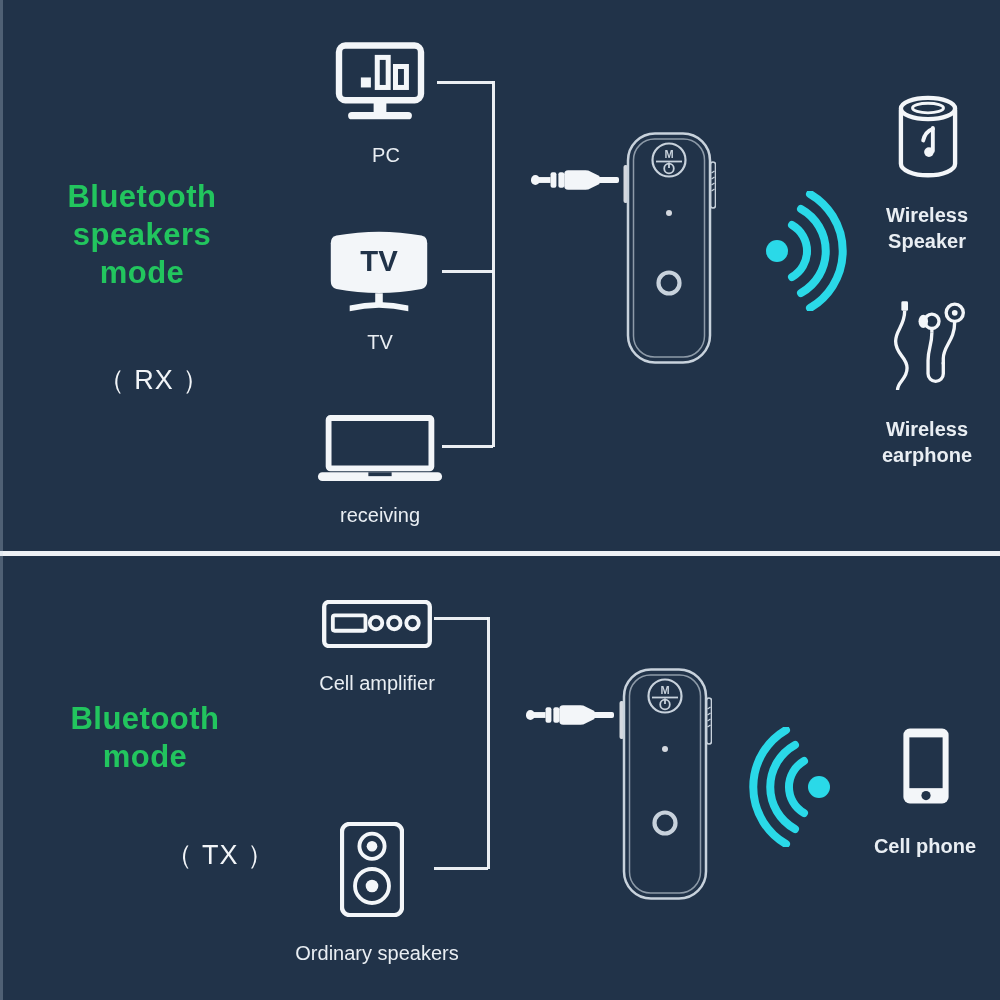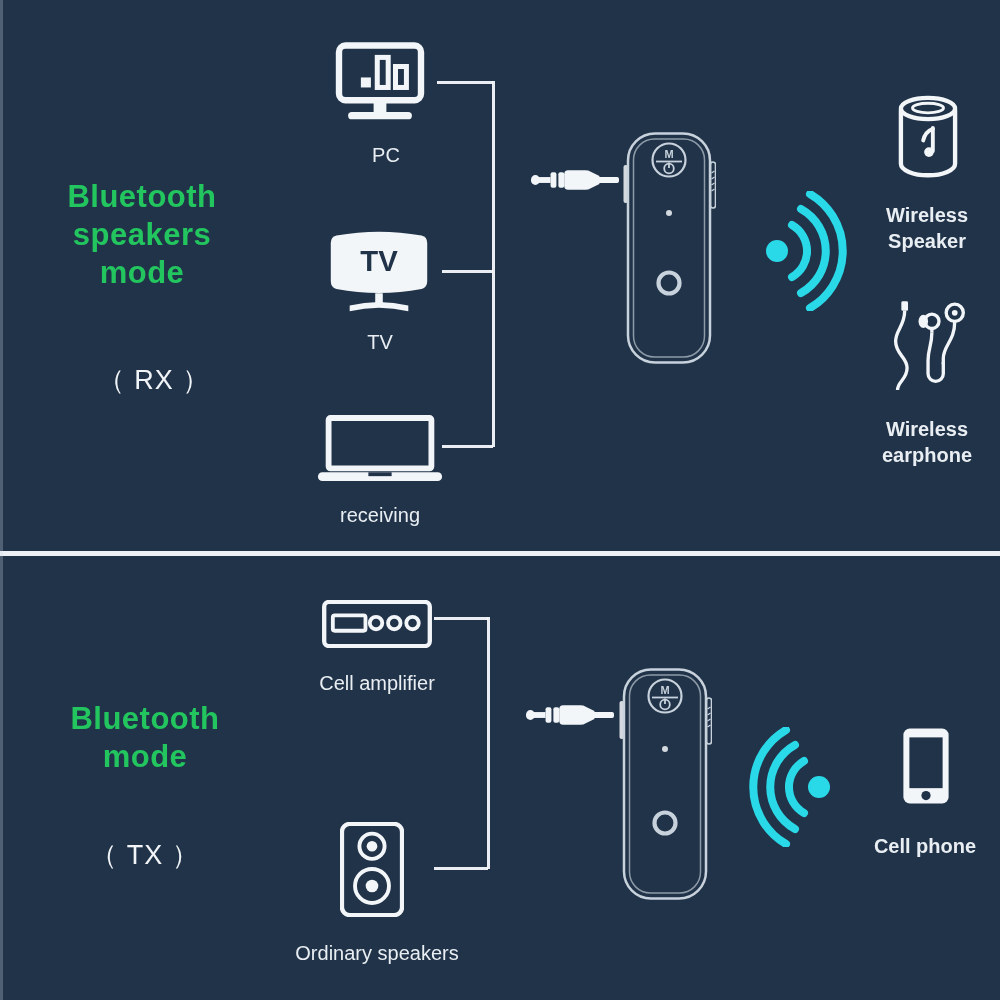--- a/index.html
+++ b/index.html
@@ -142,21 +142,21 @@
   </div>
 
   <div class="divider"></div>
 
   <div class="section" style="top:556px;height:444px;">
 
     <div class="heading" style="left:15px;top:144px;width:260px;">
       <div>Bluetooth</div>
       <div>mode</div>
     </div>
-    <div class="mode-label" style="left:15px;top:281px;width:260px;">（ TX ）</div>
+    <div class="mode-label" style="left:15px;top:281px;width:260px;text-align:right;">（ TX ）</div>
 
     <svg class="abs" style="left:322px;top:44px;" width="110" height="48" viewBox="0 0 114 50">
       <rect class="icon-stroke" x="2" y="2" width="110" height="46" rx="5" stroke-width="4.5"></rect>
       <rect class="icon-stroke" x="11" y="16" width="34" height="16" rx="2" stroke-width="4"></rect>
       <circle class="icon-stroke" cx="56" cy="24" r="6.5" stroke-width="4"></circle>
       <circle class="icon-stroke" cx="75" cy="24" r="6.5" stroke-width="4"></circle>
       <circle class="icon-stroke" cx="94" cy="24" r="6.5" stroke-width="4"></circle>
     </svg>
     <div class="icon-label" style="left:277px;top:114px;width:200px;">Cell amplifier</div>
 

